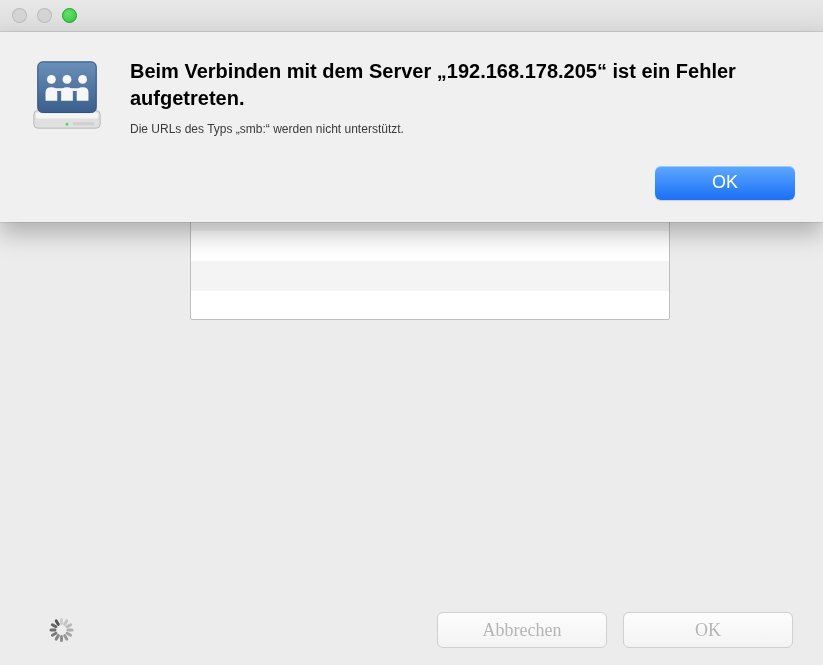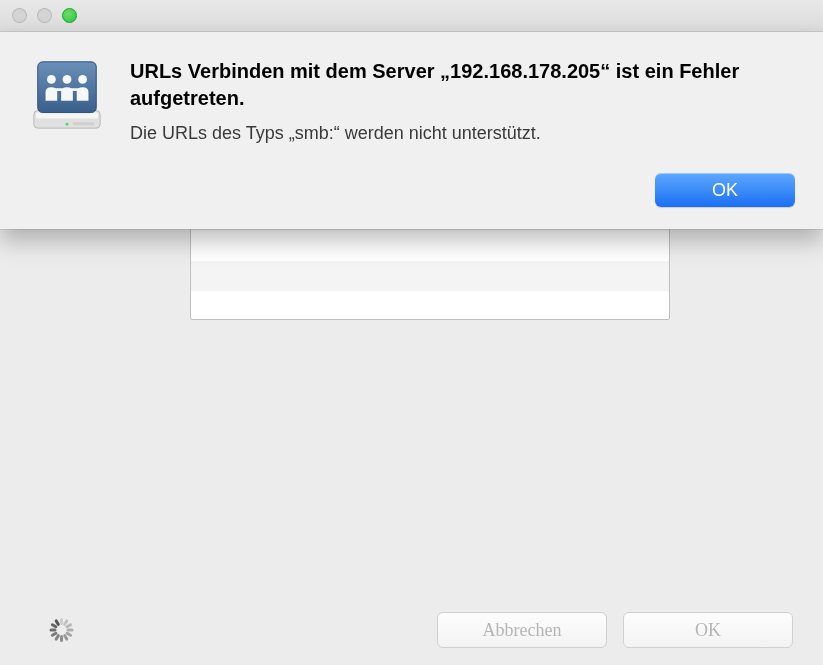--- a/index.html
+++ b/index.html
@@ -65,21 +65,21 @@
       padding-top: 2px;
     }
     .alert-title {
       font-size: 20px;
       font-weight: 700;
       color: #000;
       line-height: 1.35;
       margin-bottom: 10px;
     }
     .alert-message {
-      font-size: 18px;
+      font-size: 12px;
       color: #3a3a3a;
       line-height: 1.3;
     }
     .alert-buttons {
       display: flex;
       justify-content: flex-end;
       margin-top: 28px;
     }
     .btn-primary {
       min-width: 140px;
@@ -239,20 +239,20 @@
           <path d="M18 46 v-9 q0-5 6-5 q6 0 6 5 v9 z"></path>
           <path d="M34 46 v-9 q0-5 6-5 q6 0 6 5 v9 z"></path>
           <path d="M50 46 v-9 q0-5 6-5 q6 0 6 5 v9 z"></path>
 
           <rect x="27" y="33" width="10" height="3" rx="1.5"></rect>
           <rect x="43" y="33" width="10" height="3" rx="1.5"></rect>
         </g>
       </svg>
     </div>
     <div class="alert-text">
-      <div class="alert-title">URLs Verbinden mit dem Server „192.168.178.205“ ist ein Fehler aufgetreten.</div>
+      <div class="alert-title">Beim Verbinden mit dem Server „192.168.178.205“ ist ein Fehler aufgetreten.</div>
       <div class="alert-message">Die URLs des Typs „smb:“ werden nicht unterstützt.</div>
     </div>
   </div>
   <div class="alert-buttons">
     <button class="btn-primary">OK</button>
   </div>
 </div>
 
 </body></html>

